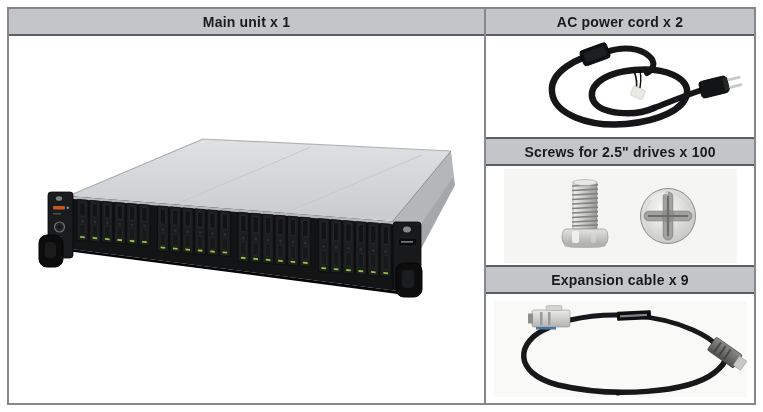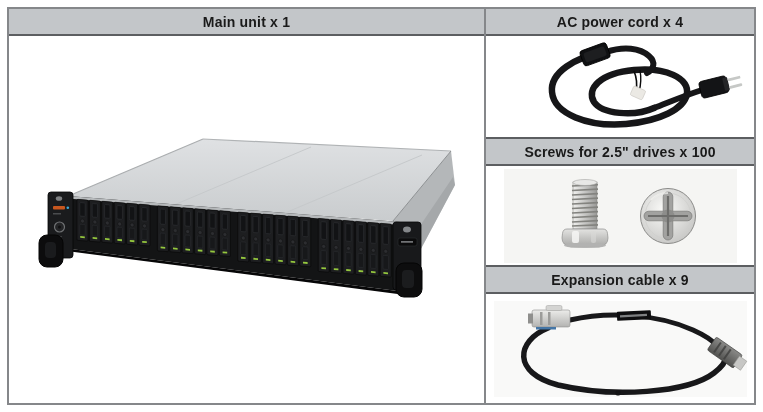--- a/index.html
+++ b/index.html
@@ -153,21 +153,21 @@
           <rect x="387" y="226" width="26" height="34" rx="8" fill="#0d0d0e" stroke="#050505"></rect>
           <rect x="393" y="233" width="12" height="18" rx="4" fill="#1b1c1e"></rect>
         </g>
       </svg>
     </div>
   </div>
 
   <div class="col-right">
 
     <div class="hdr first">
-      <span>AC power cord x 4</span>
+      <span>AC power cord x 2</span>
     </div>
     <div class="img-cell cell-cord">
       <svg width="265" height="100" viewBox="0 0 265 100">
         <g fill="none" stroke="#161618" stroke-width="6.5" stroke-linecap="round">
           <path d="M 118,15 C 86,20 62,36 64,55 C 66,77 100,90 138,87 C 172,84 196,72 199,57"></path>
           <path d="M 199,57 C 201,41 178,30 146,33 C 112,36 98,52 106,65 C 114,77 146,80 166,71"></path>
           <path d="M 166,71 C 184,64 198,58 214,53" stroke-width="6"></path>
           <path d="M 118,15 C 136,9 152,11 161,19 C 168,25 166,32 159,36" stroke-width="6"></path>
         </g>
         <path d="M 146,34 q 4,10 2,20" stroke="#0b0b0c" stroke-width="1.6" fill="none"></path>

